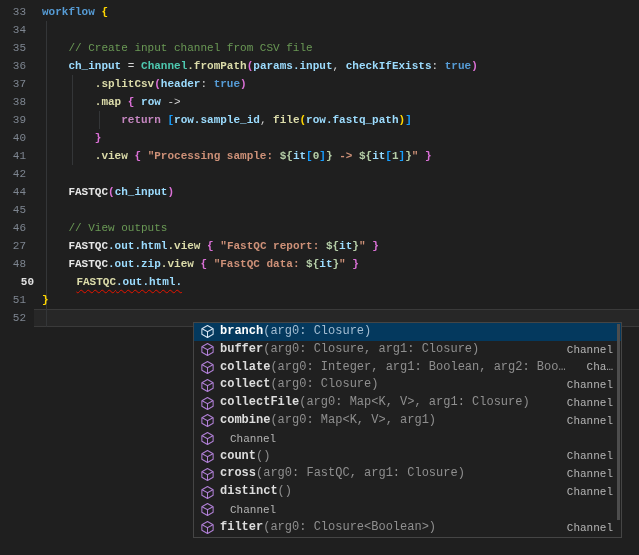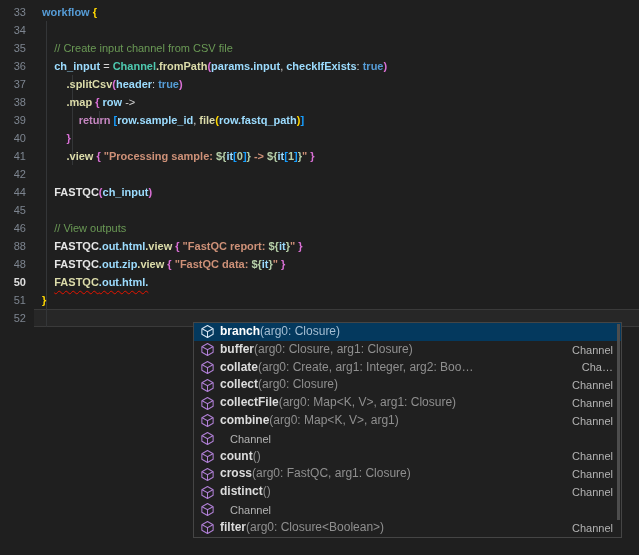--- a/index.html
+++ b/index.html
@@ -1,21 +1,21 @@
 <!DOCTYPE html>
 <html><head>
 <meta charset="utf-8">
 <style>
   html,body{margin:0;padding:0;background:#1f1f1f;}
   .screen{position:relative;width:639px;height:555px;background:#1f1f1f;overflow:hidden;
-          font-family:Liberation Sans, sans-serif;}
+          font-family:Liberation Mono, monospace;}
   .editor{position:absolute;inset:0;padding-top:3px;}
   .line{position:relative;height:18px;line-height:18px;display:flex;font-size:11px;z-index:2;}
   .gutter{width:26px;flex:none;text-align:right;color:#7d8590;font-size:11px;}
-  .gutter.active{color:#e0e0e0;font-weight:bold;}
+  .gutter.active{color:#e0e0e0;font-weight:bold;margin-left:8px;}
   .code{flex:1;white-space:pre;color:#d4d4d4;padding-left:16px;}
   .tok{white-space:pre;}
   .squig{text-decoration-line:underline;text-decoration-style:wavy;text-decoration-color:#e51400;
          text-decoration-thickness:1px;text-underline-offset:3.5px;}
   .indent-guide{position:absolute;width:1px;background:#343638;z-index:1;}
   .active-line{position:absolute;left:34px;right:0;height:18px;background:#272727;
                border-top:1px solid #3a3a3a;border-bottom:1px solid #3a3a3a;
                box-sizing:border-box;z-index:0;}
   .suggest{position:absolute;left:193px;top:322px;width:429px;background:#202020;
            border:1px solid #454545;box-sizing:border-box;z-index:10;}
@@ -87,21 +87,21 @@
         </div>
         <div class="line">
           <div class="gutter">45</div>
           <div class="code"></div>
         </div>
         <div class="line">
           <div class="gutter">46</div>
           <div class="code"><span class="tok">    </span><span class="tok" style="color: rgb(106, 153, 85);">// View outputs</span></div>
         </div>
         <div class="line">
-          <div class="gutter">88</div>
+          <div class="gutter">27</div>
           <div class="code"><span class="tok">    </span><span class="tok" style="color: rgb(230, 230, 230); font-weight: bold;">FASTQC</span><span class="tok" style="color: rgb(156, 220, 254); font-weight: bold;">.out.html</span><span class="tok" style="color: rgb(220, 220, 170); font-weight: bold;">.view</span><span class="tok" style="color: rgb(212, 212, 212);"> </span><span class="tok" style="color: rgb(218, 112, 214); font-weight: bold;">{</span><span class="tok" style="color: rgb(212, 212, 212);"> </span><span class="tok" style="color: rgb(206, 145, 120); font-weight: bold;">"FastQC report: </span><span class="tok" style="color: rgb(181, 206, 168); font-weight: bold;">${</span><span class="tok" style="color: rgb(156, 220, 254); font-weight: bold;">it</span><span class="tok" style="color: rgb(181, 206, 168); font-weight: bold;">}</span><span class="tok" style="color: rgb(206, 145, 120); font-weight: bold;">"</span><span class="tok" style="color: rgb(212, 212, 212);"> </span><span class="tok" style="color: rgb(218, 112, 214); font-weight: bold;">}</span></div>
         </div>
         <div class="line">
           <div class="gutter">48</div>
           <div class="code"><span class="tok">    </span><span class="tok" style="color: rgb(230, 230, 230); font-weight: bold;">FASTQC</span><span class="tok" style="color: rgb(156, 220, 254); font-weight: bold;">.out.zip</span><span class="tok" style="color: rgb(220, 220, 170); font-weight: bold;">.view</span><span class="tok" style="color: rgb(212, 212, 212);"> </span><span class="tok" style="color: rgb(218, 112, 214); font-weight: bold;">{</span><span class="tok" style="color: rgb(212, 212, 212);"> </span><span class="tok" style="color: rgb(206, 145, 120); font-weight: bold;">"FastQC data: </span><span class="tok" style="color: rgb(181, 206, 168); font-weight: bold;">${</span><span class="tok" style="color: rgb(156, 220, 254); font-weight: bold;">it</span><span class="tok" style="color: rgb(181, 206, 168); font-weight: bold;">}</span><span class="tok" style="color: rgb(206, 145, 120); font-weight: bold;">"</span><span class="tok" style="color: rgb(212, 212, 212);"> </span><span class="tok" style="color: rgb(218, 112, 214); font-weight: bold;">}</span></div>
         </div>
         <div class="line">
           <div class="gutter active">50</div>
           <div class="code"><span class="tok">    </span><span class="squig" style="text-decoration-color: rgb(229, 20, 0);"><span class="tok" style="color: rgb(220, 220, 170); font-weight: bold;">FASTQC</span><span class="tok" style="color: rgb(156, 220, 254); font-weight: bold;">.out.html.</span></span></div>
         </div>
@@ -138,21 +138,21 @@
           <span class="s-text"><span class="s-name">buffer</span><span class="s-detail">(arg0: Closure, arg1: Closure)</span></span>
           <span class="s-type">Channel</span>
         </div>
         <div class="s-item">
           <span class="s-icon" style="color: rgb(177, 128, 215);">
             <svg viewBox="0 0 16 16" width="15" height="15">
               <path d="M8 1.6 14 5v6L8 14.4 2 11V5z" fill="none" stroke="currentColor" stroke-width="1.1" stroke-linejoin="round"></path>
               <path d="M2.2 5.1 8 8.3l5.8-3.2M8 8.3v6" fill="none" stroke="currentColor" stroke-width="1.1"></path>
             </svg>
           </span>
-          <span class="s-text"><span class="s-name">collate</span><span class="s-detail">(arg0: Create, arg1: Integer, arg2: Boo…</span></span>
+          <span class="s-text"><span class="s-name">collate</span><span class="s-detail">(arg0: Integer, arg1: Boolean, arg2: Boo…</span></span>
           <span class="s-type">Cha…</span>
         </div>
         <div class="s-item">
           <span class="s-icon" style="color: rgb(177, 128, 215);">
             <svg viewBox="0 0 16 16" width="15" height="15">
               <path d="M8 1.6 14 5v6L8 14.4 2 11V5z" fill="none" stroke="currentColor" stroke-width="1.1" stroke-linejoin="round"></path>
               <path d="M2.2 5.1 8 8.3l5.8-3.2M8 8.3v6" fill="none" stroke="currentColor" stroke-width="1.1"></path>
             </svg>
           </span>
           <span class="s-text"><span class="s-name">collect</span><span class="s-detail">(arg0: Closure)</span></span>

